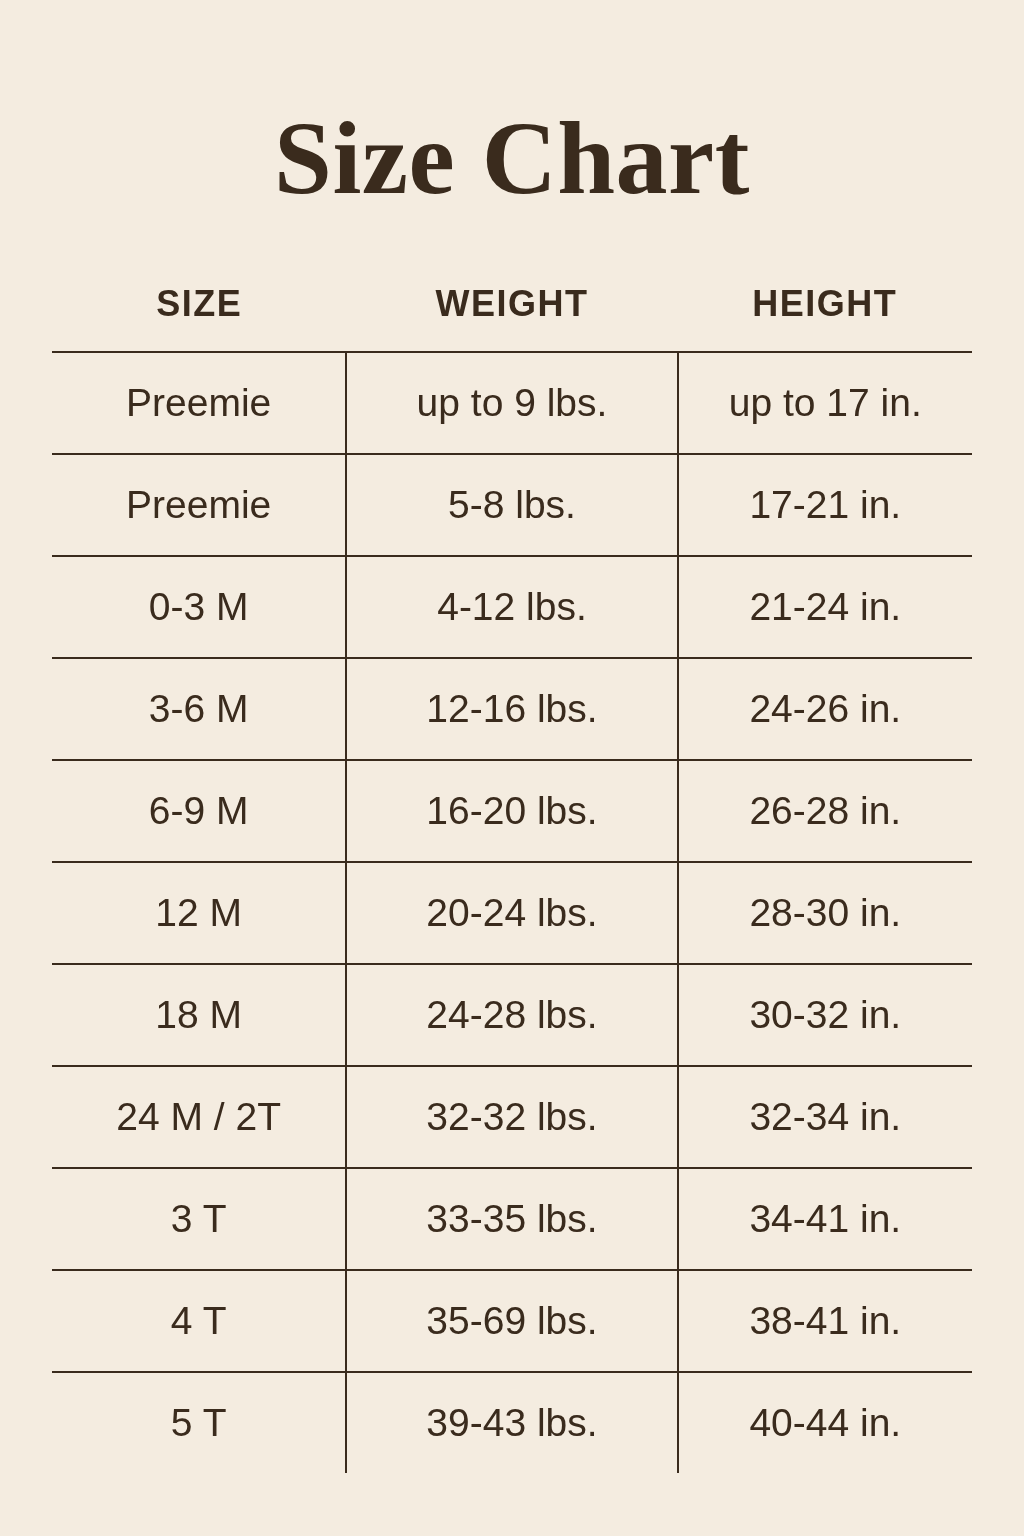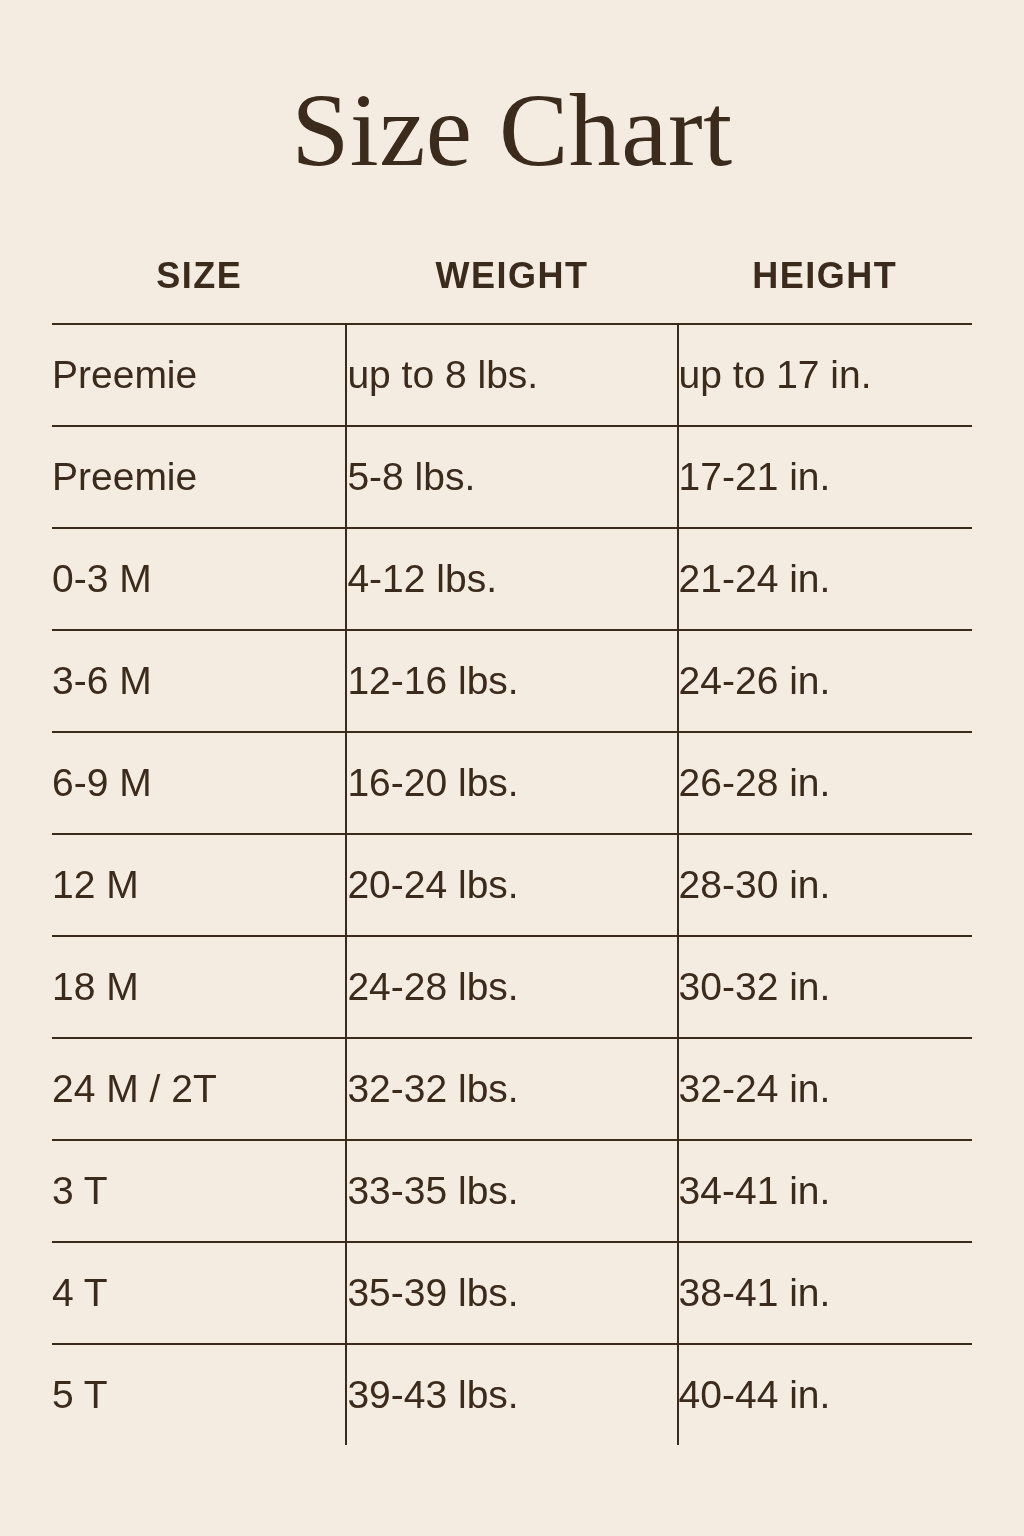--- a/index.html
+++ b/index.html
@@ -15,26 +15,26 @@
     overflow: hidden;
   }
   .page {
     position: relative;
     width: 1024px;
     height: 1536px;
     box-sizing: border-box;
   }
   .title {
     font-family: "Liberation Serif", serif;
-    font-weight: normal;
+    font-weight: bold;
     font-size: 104px;
     line-height: 1;
     text-align: center;
     color: #3a2b1d;
-    padding-top: 78px;
+    padding-top: 106px;
     letter-spacing: 0.5px;
   }
   .table-wrap {
     margin: 0 auto;
     width: 920px;
     padding-top: 72px;
   }
   table.size-table {
     width: 100%;
     border-collapse: collapse;
@@ -46,20 +46,21 @@
     letter-spacing: 1.5px;
     color: #3a2b1d;
     padding-bottom: 26px;
     text-align: center;
     border: none;
   }
   table.size-table td {
     font-size: 39px;
     font-weight: 400;
     color: #3a2b1d;
+    text-align: center;
     height: 100px;
     border-top: 2px solid #3a2b1d;
     border-right: 2px solid #3a2b1d;
     padding: 0;
   }
   table.size-table td:last-child {
     border-right: none;
   }
   table.size-table tr.header-row th {
     border: none;
@@ -88,21 +89,21 @@
       <thead>
         <tr class="header-row">
           <th>SIZE</th>
           <th>WEIGHT</th>
           <th>HEIGHT</th>
         </tr>
       </thead>
       <tbody>
         <tr>
           <td>Preemie</td>
-          <td>up to 8 lbs.</td>
+          <td>up to 9 lbs.</td>
           <td>up to 17 in.</td>
         </tr>
         <tr>
           <td>Preemie</td>
           <td>5-8 lbs.</td>
           <td>17-21 in.</td>
         </tr>
         <tr>
           <td>0-3 M</td>
           <td>4-12 lbs.</td>
@@ -124,30 +125,30 @@
           <td>28-30 in.</td>
         </tr>
         <tr>
           <td>18 M</td>
           <td>24-28 lbs.</td>
           <td>30-32 in.</td>
         </tr>
         <tr>
           <td>24 M / 2T</td>
           <td>32-32 lbs.</td>
-          <td>32-24 in.</td>
+          <td>32-34 in.</td>
         </tr>
         <tr>
           <td>3 T</td>
           <td>33-35 lbs.</td>
           <td>34-41 in.</td>
         </tr>
         <tr>
           <td>4 T</td>
-          <td>35-39 lbs.</td>
+          <td>35-69 lbs.</td>
           <td>38-41 in.</td>
         </tr>
         <tr>
           <td>5 T</td>
           <td>39-43 lbs.</td>
           <td>40-44 in.</td>
         </tr>
       </tbody>
     </table>
   </div>

